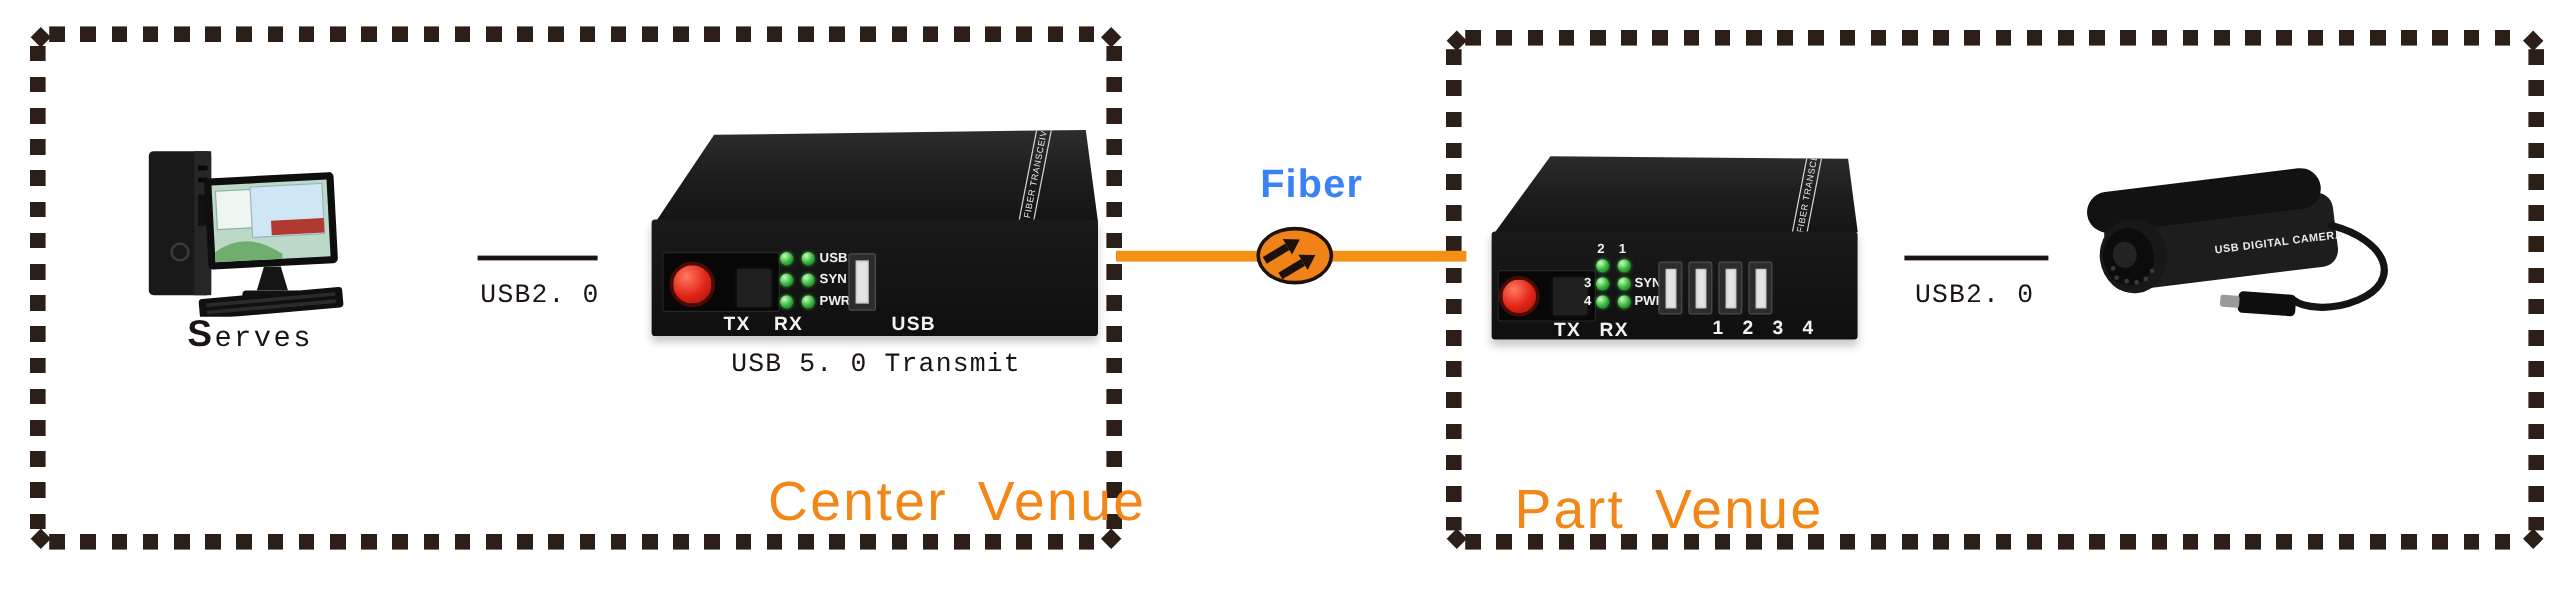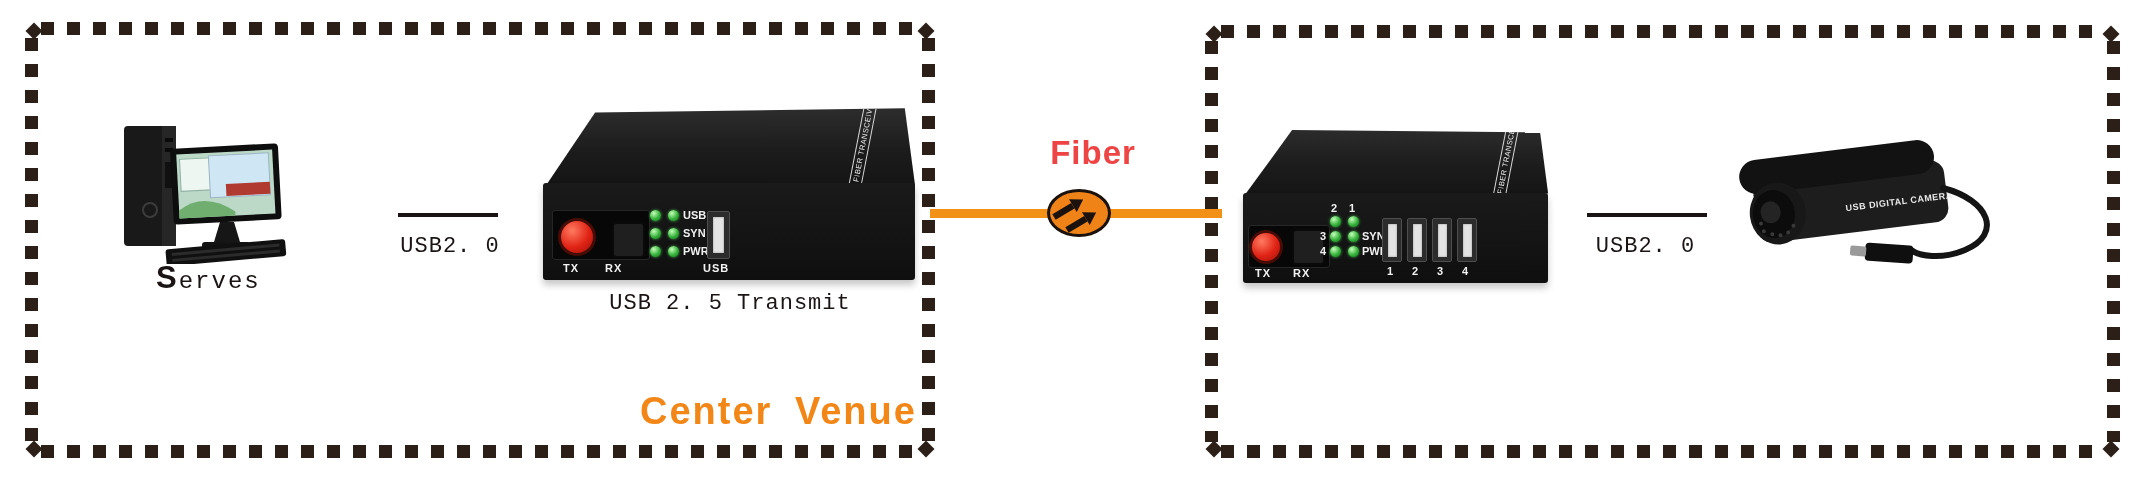--- a/index.html
+++ b/index.html
@@ -14,57 +14,57 @@
   
   .dash-box { position:absolute; }
   .dash-h { position:absolute; height:13px; left:16px; right:16px;
     background:repeating-linear-gradient(to right, var(--dash) 0 13px, transparent 13px 26px); }
   .dash-v { position:absolute; width:13px; top:16px; bottom:16px;
     background:repeating-linear-gradient(to bottom, var(--dash) 0 13px, transparent 13px 26px); }
   .dash-top { top:0; } .dash-bottom { bottom:0; }
   .dash-left { left:0; } .dash-right { right:0; }
   .dash-corner { position:absolute; width:12px; height:12px; background:var(--dash); transform:rotate(45deg); }
 
-  .venue-label { position:absolute; font-weight:bold; font-size:38px; letter-spacing:2px;
+  .venue-label { position:absolute; font-weight:normal; font-size:46px; letter-spacing:2px;
     word-spacing:10px; color:var(--orange); white-space:nowrap; }
 
   
   .mono-label { position:absolute; font-family:"Liberation Mono", monospace; color:var(--ink);
     white-space:nowrap; }
   .caption { font-size:22px; letter-spacing:1px; text-align:center; }
   .linktext { font-size:22px; letter-spacing:1px; text-align:center; }
   .big-initial { font-family:"Liberation Sans", sans-serif; font-weight:bold; }
 
   .link-line { position:absolute; height:4px; background:var(--ink); }
 
   
   .fiber-line { position:absolute; left:930px; top:209px; width:292px; height:9px;
     background:#F39016; z-index:5; }
   .fiber-ellipse { position:absolute; left:1047px; top:189px; width:64px; height:48px;
     background:#EF8318; border:3px solid #1B120D; border-radius:50%; z-index:6;
     display:flex; align-items:center; justify-content:center; }
   .fiber-label { position:absolute; left:1038px; top:134px; width:110px; text-align:center;
-    font-size:33px; font-weight:600; color:#ef4444; letter-spacing:1px; }
+    font-size:33px; font-weight:600; color:#3b82f6; letter-spacing:1px; }
 
   
   .device { position:absolute; z-index:4; }
   .dev-top { position:absolute; left:0; top:0; width:100%;
     background:linear-gradient(180deg,#2e2e2e 0%, #1c1c1c 55%, #141414 100%); }
   .dev-face { position:absolute; background:linear-gradient(180deg,#1a1a1a,#0f0f0f);
     border-radius:3px; box-shadow:0 5px 7px rgba(0,0,0,.22); }
   .top-text { position:absolute; color:#e9e9e9; font-size:7.5px; letter-spacing:.5px;
     white-space:nowrap; border-top:1px solid #d8d8d8; border-bottom:1px solid #d8d8d8;
     padding:1px 3px; transform:rotate(-79deg); }
   .fiber-module { position:absolute; background:#070707; border-radius:3px; border:1px solid #262626; }
   .tx-knob { position:absolute; border-radius:50%;
     background:radial-gradient(circle at 35% 30%, #ff7a60, #e02315 55%, #9e130b);
     border:3px solid #480c06; }
   .rx-square { position:absolute; background:#1f1f1f; border:2px solid #0a0a0a; border-radius:4px; }
-  .panel-label { position:absolute; color:#f2f2f2; font-size:11px; font-weight:bold;
-    letter-spacing:1px; white-space:nowrap; }
+  .panel-label { position:absolute; color:#f2f2f2; font-size:16px; font-weight:bold;
+    letter-spacing:1px; white-space:nowrap;margin-left:40px; }
   .led { position:absolute; width:11px; height:11px; border-radius:50%;
     background:radial-gradient(circle at 35% 30%, #c4ffb8, #35B13A 55%, #15701E);
     box-shadow:0 0 3px rgba(70,220,80,.8); }
   .led-label { position:absolute; color:#f0f0f0; font-size:11px; font-weight:bold; }
   .usb-port { position:absolute; background:#2c2c2c; border:1px solid #4e4e4e; border-radius:2px;
     display:flex; align-items:center; justify-content:center; }
   .usb-tongue { background:#e4e4e4; box-shadow:inset 0 0 2px #888; }
 </style>
 </head>
 <body>
@@ -136,21 +136,21 @@
       <div class="led" style="left:125px; top:63px;"></div>
       <div class="led-label" style="left:140px; top:62px;">PWR</div>
 
       <div class="usb-port" style="left:164px; top:28px; width:23px; height:48px;">
         <div class="usb-tongue" style="width:11px; height:36px;"></div>
       </div>
       <div class="panel-label" style="left:160px; top:79px;">USB</div>
     </div>
   </div>
 
-  <div class="mono-label caption" style="left:560px; top:291px; width:340px;">USB 2. 5 Transmit</div>
+  <div class="mono-label caption" style="left:560px; top:291px; width:340px;">USB 5. 0 Transmit</div>
 
   <div class="fiber-label">Fiber</div>
   <div class="fiber-line"></div>
   <div class="fiber-ellipse">
     <svg width="58" height="42" viewBox="0 0 58 42">
       <g fill="#1B120D">
         <g transform="translate(4,25) rotate(-31)">
           <rect x="0" y="-3.2" width="22" height="6.4"></rect>
           <polygon points="22,-7.5 34,0 22,7.5"></polygon>
         </g>
@@ -166,20 +166,21 @@
     <div class="dash-h dash-top"></div>
     <div class="dash-h dash-bottom"></div>
     <div class="dash-v dash-left"></div>
     <div class="dash-v dash-right"></div>
     <div class="dash-corner" style="left:3px; top:3px;"></div>
     <div class="dash-corner" style="right:3px; top:3px;"></div>
     <div class="dash-corner" style="left:3px; bottom:3px;"></div>
     <div class="dash-corner" style="right:3px; bottom:3px;"></div>
   </div>
 
+  <div class="venue-label" style="left:1262px; top:397px;">Part Venue</div>
 
   <div class="device" style="left:1240px; top:125px; width:310px; height:160px;">
     <div class="dev-top" style="height:73px; clip-path:polygon(16.8% 7%, 96.8% 10%, 99.4% 94%, 1% 99%);">
       <div class="top-text" style="left:222px; top:20px;">FIBER TRANSCEIVER</div>
     </div>
     <div class="dev-face" style="left:3px; top:68px; width:305px; height:90px;">
       <div class="fiber-module" style="left:5px; top:32px; width:82px; height:43px;"></div>
       <div class="tx-knob" style="left:6px; top:37px; width:34px; height:34px;"></div>
       <div class="rx-square" style="left:49px; top:36px; width:33px; height:36px;"></div>
       <div class="panel-label" style="left:12px; top:74px;">TX</div>

